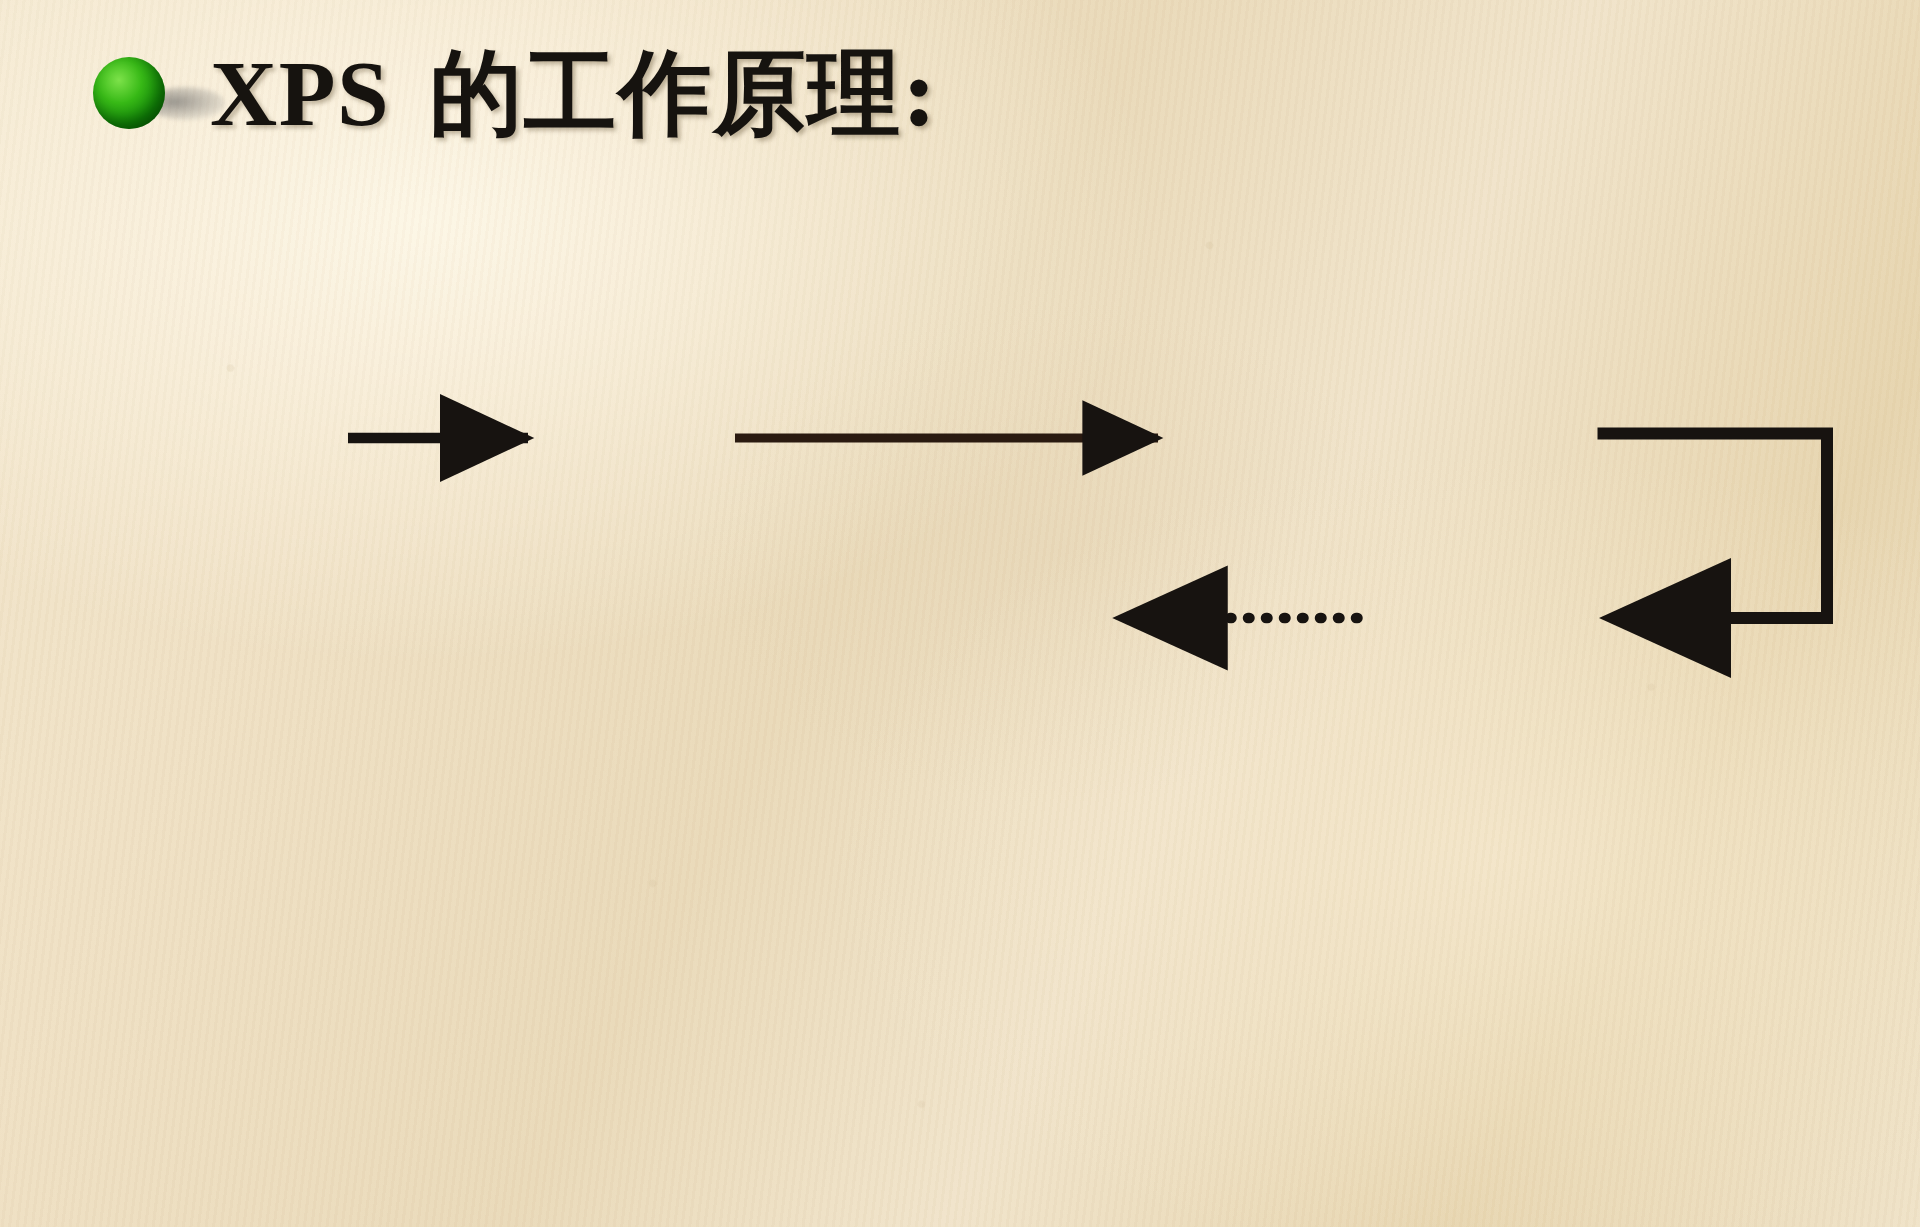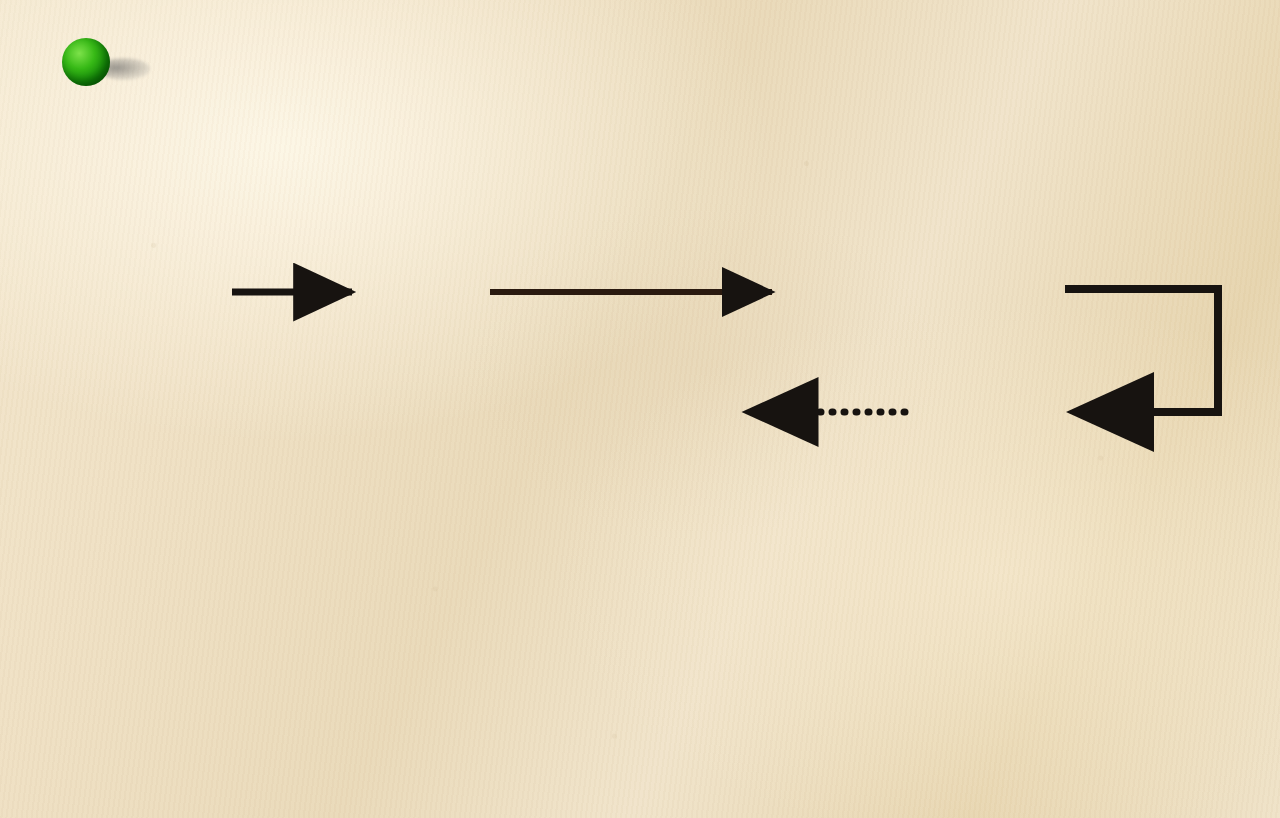--- a/index.html
+++ b/index.html
@@ -58,20 +58,21 @@
 <body>
 
 <div id="stage">
 
   
   <div class="title-row">
     <div class="bullet-wrap">
       <div class="bullet-shadow"></div>
       <div class="bullet"></div>
     </div>
+    <div class="title-text"><span>XPS</span><span class="cjk" style="margin-left:26px;">的工作原理:</span></div>
   </div>
 
   
   <svg class="layer under" viewBox="0 0 1280 818">
     <defs>
       <marker id="ahead" markerWidth="11" markerHeight="11" refX="8.4" refY="4.2" orient="auto">
         <path d="M0,0 L9,4.2 L0,8.4 Z" fill="#171310"></path>
       </marker>
       <marker id="aheadL" markerWidth="13" markerHeight="13" refX="9.5" refY="5" orient="auto">
         <path d="M0,0 L11,5 L0,10 Z" fill="#171310"></path>

